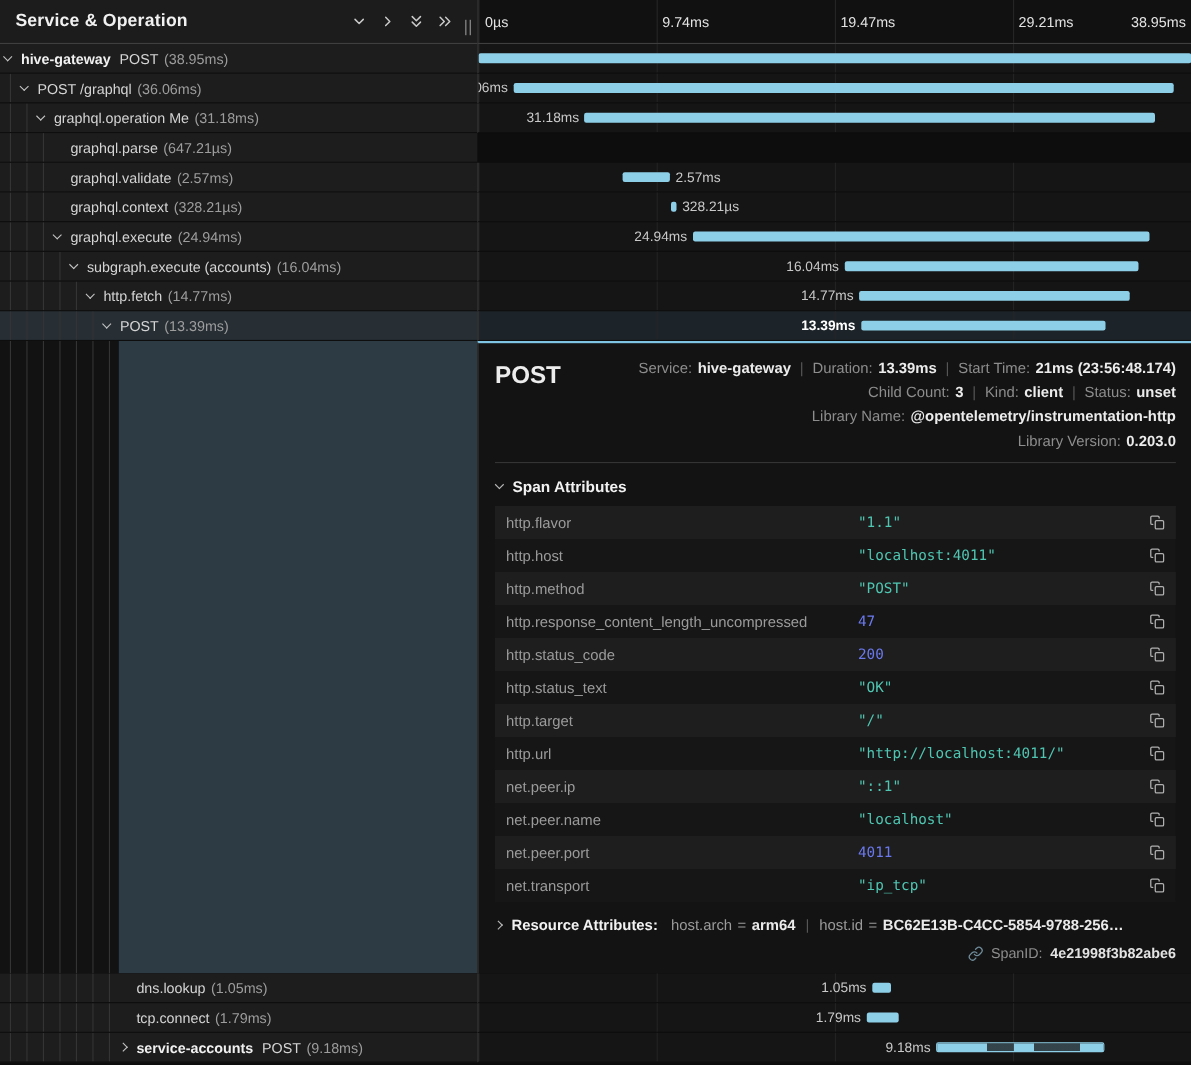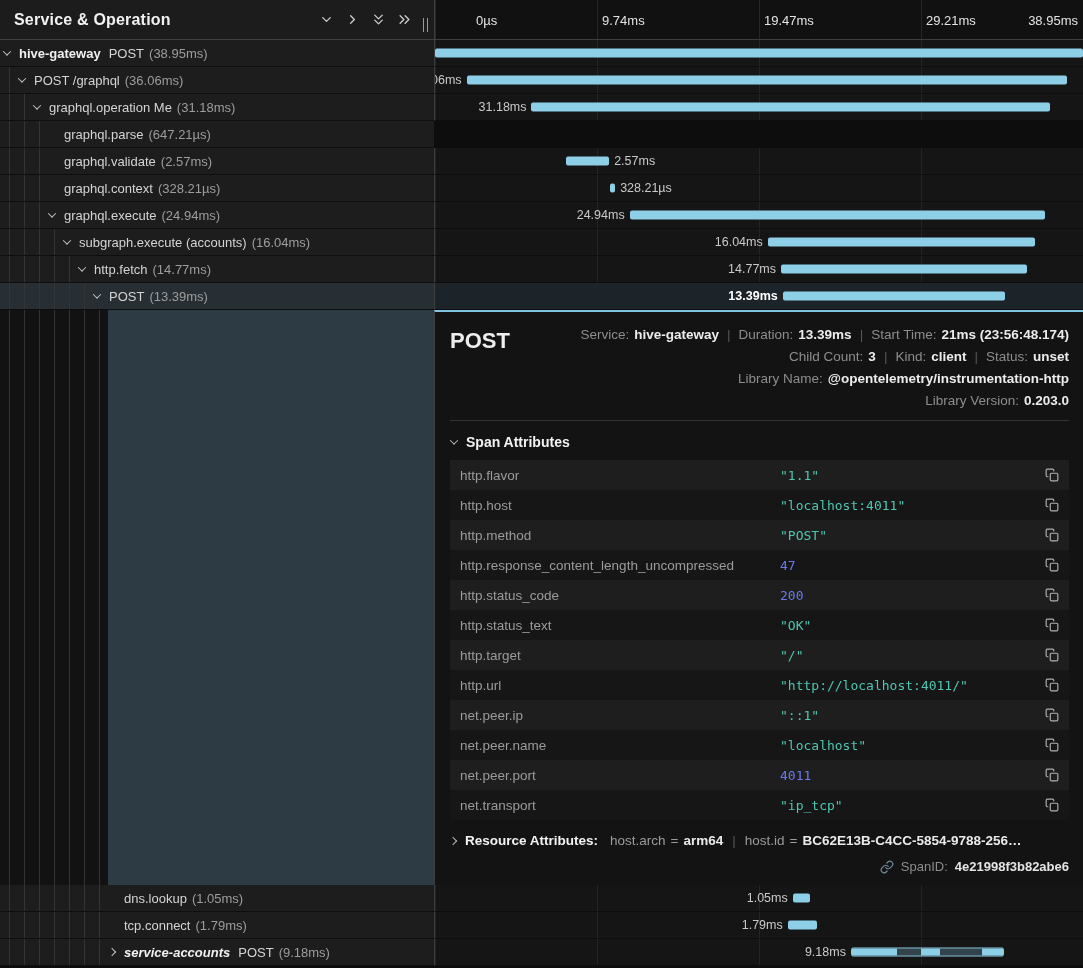--- a/index.html
+++ b/index.html
@@ -38,21 +38,21 @@
     position:relative; display:flex; align-items:center;
     font-size:13px; color:#cfcfcf; white-space:nowrap; overflow:hidden; cursor:pointer;
   }
   .guide { position:absolute; top:0; bottom:0; width:1px; background:#343434; }
   .chev-wrap { width:13px; flex:none; display:flex; align-items:center; position:relative; z-index:1; }
   .chev { display:inline-block; width:6px; height:6px; border-right:1.6px solid #c4c4c4; border-bottom:1.6px solid #c4c4c4; }
   .chev.expanded { transform:rotate(45deg) translate(-1px,-1px); }
   .chev.collapsed { transform:rotate(-45deg); }
   .chev.leaf { visibility:hidden; }
   .svc { font-weight:700; color:#f0f0f0; margin:0 6px 0 2px; position:relative; z-index:1; }
-  .svc.italic { font-style:italic; }
+  .svc.italic { }
   .op-name { color:#d4d4d4; margin:0 5px 0 2px; position:relative; z-index:1; }
   .dur { color:#9d9d9d; position:relative; z-index:1; }
   .time-cell {
     flex:1; position:relative; background:#151515; border-bottom:1px solid #0e0e0e; border-left:1px solid #3d3d3d;
     overflow:hidden;
     background-image:linear-gradient(90deg,#242424 1px, transparent 1px);
     background-size:25% 100%;
   }
   .bar { position:absolute; top:50%; transform:translateY(-50%); height:9px; background:var(--bar); border-radius:2px; min-width:4px; cursor:pointer; }
   .bar.outlined {
@@ -129,21 +129,21 @@
       </span>
       <span class="hicon">
         <svg width="15" height="15" viewBox="0 0 24 24" fill="none" stroke="currentColor" stroke-width="2.2" stroke-linecap="round" stroke-linejoin="round">
             <polyline points="5 6 11 12 5 18"></polyline>
             <polyline points="13 6 19 12 13 18"></polyline>
           </svg>
       </span>
       <span class="resizer"></span>
     </div>
     <div class="header-right" id="timeline-header">
-  <span class="tick" style="left: 6px; margin-left: 35px;">0µs</span>
+  <span class="tick" style="left: 6px;">0µs</span>
 
   <span class="tick" style="left: calc(25% + 5px);">9.74ms</span>
 
   <span class="tick" style="left: calc(50% + 5px);">19.47ms</span>
 
   <span class="tick" style="left: calc(75% + 5px);">29.21ms</span>
 
   <span class="tick" style="right: 5px;">38.95ms</span>
 </div>
   </div>

